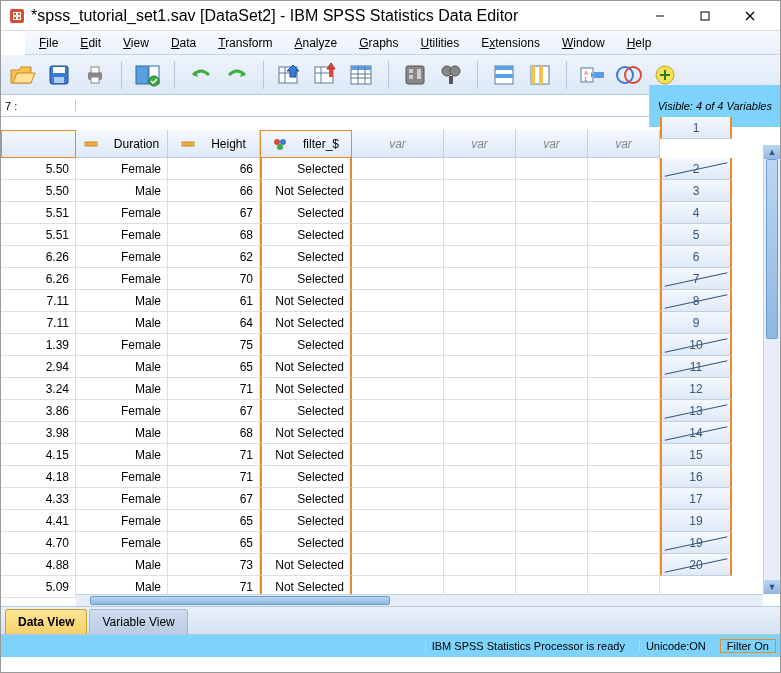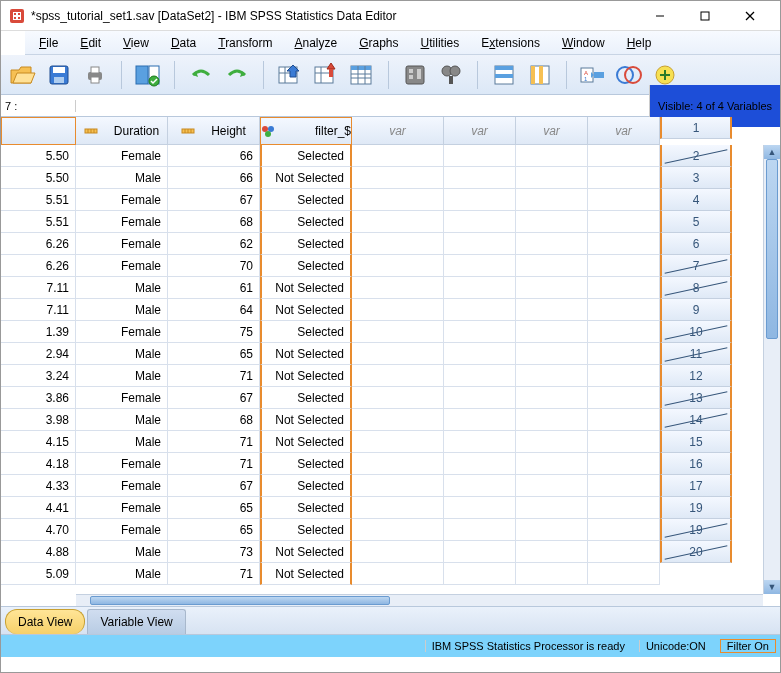--- a/index.html
+++ b/index.html
@@ -1,52 +1,52 @@
 <!DOCTYPE html>
 <html><head>
 <meta charset="utf-8">
 <style>
 * { box-sizing: border-box; margin: 0; padding: 0; }
 body { font-family: Arial, sans-serif; font-size: 12px; background: #fff; width: 781px; height: 673px; overflow: hidden; border: 1px solid #999; }
 .titlebar { display: flex; align-items: center; height: 30px; padding: 0 8px; background: #fff; border-bottom: 1px solid #ddd; }
 .app-icon { width: 16px; height: 16px; margin-right: 6px; }
-.title-text { flex: 1; font-size: 12px; color: #000; }
+.title-text { flex: 1; font-size: 16px; color: #000; }
 .winbtns { display: flex; gap: 0; }
 .winbtn { width: 45px; height: 28px; display: flex; align-items: center; justify-content: center; font-size: 14px; }
 .menubar { display: flex; height: 24px; align-items: center; padding: 0 4px; background: linear-gradient(#f7faff,#eaf1fb); border-bottom: 1px solid #c8d4e4; gap: 2px; margin-left: 24px; }
 .menu-item { padding: 3px 10px; font-size: 12px; color: #000; }
 .menu-item u { text-decoration: underline; }
 .toolbar { display: flex; height: 40px; align-items: center; padding: 4px 6px; background: linear-gradient(#eef3fb,#dce8f7); border-bottom: 1px solid #b8c8dc; gap: 8px; }
 .tool-group { display: flex; gap: 4px; align-items: center; }
 .tool-divider { width: 1px; height: 28px; background: #b8c8dc; margin: 0 2px; }
 .toolbtn { width: 32px; height: 32px; display: flex; align-items: center; justify-content: center; border: 1px solid transparent; border-radius: 3px; }
 .locbar { display: flex; height: 22px; align-items: center; border-bottom: 1px solid #b8c8dc; background: #fff; font-size: 11px; }
 .loc-label { padding: 0 4px; width: 75px; border-right: 1px solid #ccc; }
 .loc-input { flex: 1; padding: 0 4px; }
-.loc-status { padding: 15px 8px; border-left: 1px solid #ccc; background: #1d4ed8; }
+.loc-status { padding: 15px 8px; border-left: 1px solid #ccc; background: #7dd3fc; font-style: italic; }
 .grid-wrap { position: relative; height: 490px; overflow: hidden; border-bottom: 1px solid #b8c8dc; }
 .grid { display: grid; grid-template-columns: 75px 92px 92px 92px 92px 72px 72px 72px 72px; }
-.hdr-cell { height: 28px; background: linear-gradient(#f4f8ff,#dfe9f6); border-right: 1px solid #c4d0e0; border-bottom: 1px solid #c4d0e0; display: flex; align-items: center; justify-content: center; font-size: 12px; color: #000; gap: 16px; }
-.hdr-cell.highlight { border: 1px solid #e88b2e; justify-content: space-between; }
+.hdr-cell { height: 28px; background: linear-gradient(#f4f8ff,#dfe9f6); border-right: 1px solid #c4d0e0; border-bottom: 1px solid #c4d0e0; display: flex; align-items: center; justify-content: center; font-size: 12px; color: #000; gap: 16px; margin-top: 13px; }
+.hdr-cell.highlight { border: 1px solid #e88b2e; }
 .row-hdr { height: 22px; background: linear-gradient(#f4f8ff,#dfe9f6); border-right: 1px solid #c4d0e0; border-bottom: 1px solid #c4d0e0; display: flex; align-items: center; justify-content: center; font-size: 12px; color: #36567a; position: relative; }
 .row-hdr.highlight { border-left: 2px solid #e88b2e; border-right: 2px solid #e88b2e; }
 .row-hdr.struck::after { content:''; position:absolute; left:2px; right:2px; top:50%; height:1px; background:#36567a; transform: rotate(-12deg); }
 .cell { height: 22px; border-right: 1px solid #d8e0ec; border-bottom: 1px solid #d8e0ec; display: flex; align-items: center; justify-content: flex-end; padding: 0 6px; font-size: 12px; color: #000; background: #fff; }
 .cell.bl { border-left: 2px solid #e88b2e; }
 .cell.br { border-right: 2px solid #e88b2e; }
 .empty-col-hdr { color: #888; font-style: italic; }
 .scroll-v { position: absolute; right: 0; top: 28px; bottom: 12px; width: 17px; background: #e8eef7; border-left: 1px solid #c4d0e0; }
 .scroll-v .thumb { position: absolute; left: 2px; right: 2px; top: 14px; height: 180px; background: linear-gradient(#bcd6f1,#8fb7e2); border: 1px solid #6a9bd0; border-radius: 2px; }
 .scroll-v .arrowup, .scroll-v .arrowdn { position: absolute; left: 0; right: 0; height: 14px; background: linear-gradient(#bcd6f1,#8fb7e2); display:flex; align-items:center; justify-content:center; font-size:9px; color:#36567a;}
 .scroll-v .arrowup { top:0;} .scroll-v .arrowdn{bottom:0;}
 .scroll-h { position: absolute; left: 75px; right: 17px; bottom: 0; height: 12px; background: #e8eef7; border-top: 1px solid #c4d0e0; }
 .scroll-h .thumb { position: absolute; top:1px; bottom:1px; left:14px; width:300px; background: linear-gradient(#bcd6f1,#8fb7e2); border:1px solid #6a9bd0; border-radius:2px;}
 .tabs { display: flex; height: 28px; align-items: flex-end; padding: 0 4px; background: linear-gradient(#eaf1fb,#d7e3f2); border-bottom: 1px solid #b8c8dc; gap: 2px; }
 .tab { padding: 5px 12px; font-size: 12px; border: 1px solid #a8b8cc; border-bottom: none; border-radius: 3px 3px 0 0; background: linear-gradient(#d0ddf0,#b8cce4); color: #000; }
-.tab.active { background: linear-gradient(#ffe597,#f6d069); border-color: #c8a030; font-weight: normal; border-radius: 12px; }
+.tab.active { background: linear-gradient(#ffe597,#f6d069); border-color: #c8a030; font-weight: bold; }
 .statusbar { display: flex; height: 22px; align-items: center; padding: 0 4px; background: #7dd3fc; font-size: 11px; gap: 8px; }
 .status-spacer { flex: 1; }
 .status-seg { padding: 0 6px; border-left: 1px solid #ccc; }
 .status-seg.hl { border: 1px solid #e88b2e; text-align: right; }
 svg { display: block; }
 </style>
 </head>
 <body>
 
 <div class="titlebar">

